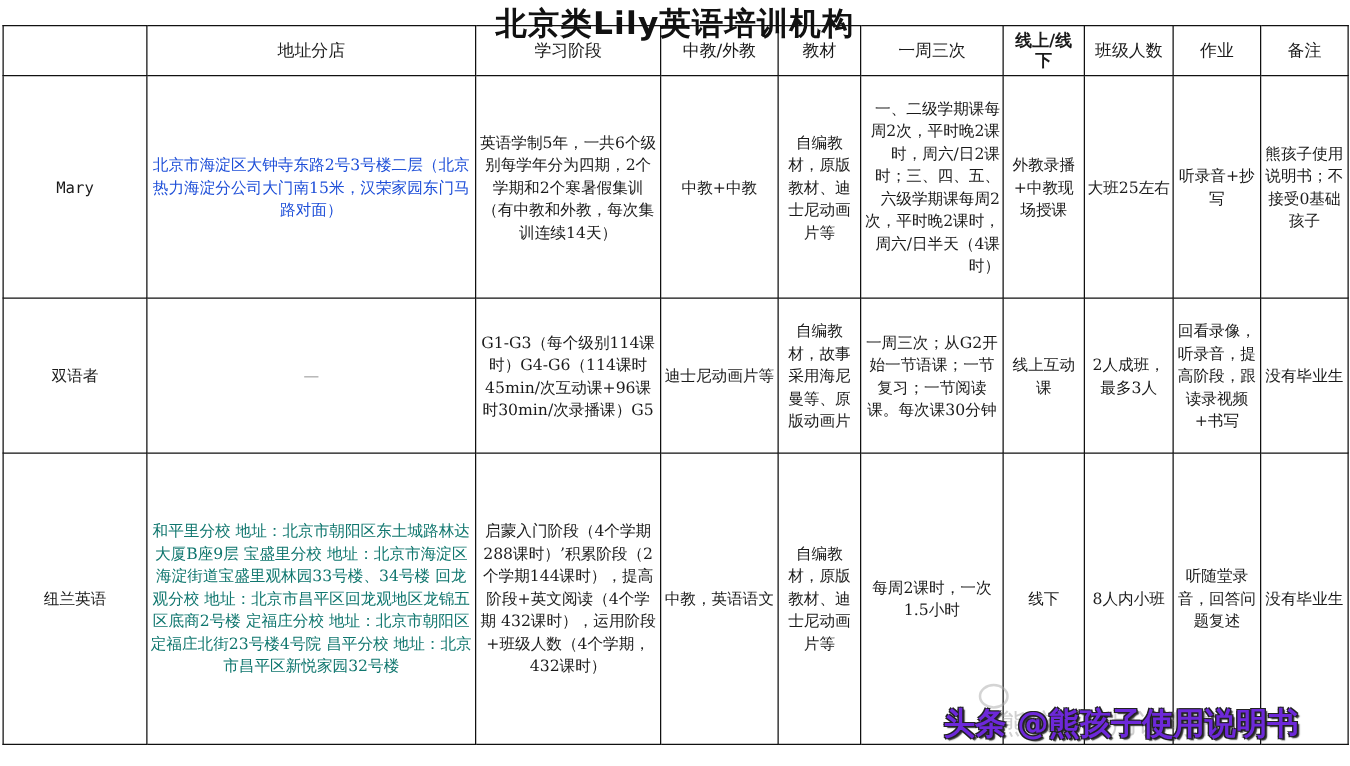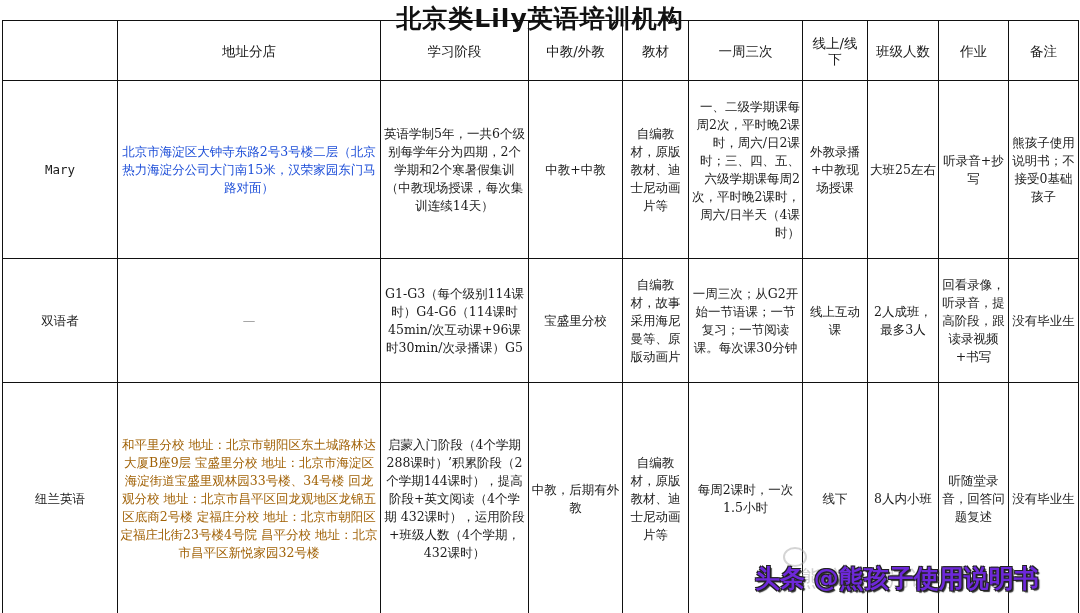--- a/index.html
+++ b/index.html
@@ -10,21 +10,21 @@
            letter-spacing: 1px; line-height: 34px; color: #111; }
   table.grid { position: absolute; left: 2px; top: 20px; border-collapse: collapse;
                table-layout: fixed; width: 1076px; }
   table.grid td, table.grid th { border: 1.6px solid #111; padding: 0 2px; text-align: center;
                vertical-align: middle; font-weight: normal; overflow: hidden; }
   table.grid th { font-family: "DejaVu Sans", sans-serif; font-size: 13.5px; line-height: 16px; height: 35px; }
   table.grid td { font-size: 12.5px; line-height: 18px; }
   td.name { font-family: "DejaVu Sans Mono", "DejaVu Sans", monospace; font-weight: bold; font-size: 13px; }
   td.name.cn { font-family: "DejaVu Sans", sans-serif; }
   td.addr { text-align: left; color: #1d4ed8; font-size: 12px; line-height: 17px; padding-left: 3px; }
-  td.addr.dark { color: #a16207; }
+  td.addr.dark { color: #0f766e; }
   td.addr.center { text-align: center; color: #999; }
   tr.r1 { height: 178px; }
   tr.r2 { height: 124px; }
   tr.r3 { height: 233px; }
   .clip { max-height: 176px; overflow: hidden; text-align: right; }
   .watermark { position: absolute; left: 755px; top: 562px; font-family: "DejaVu Sans", sans-serif;
                font-size: 25px; font-weight: bold; color: #6d28d9; letter-spacing: 0px;
                text-shadow: 1px 1px 0 #222, -1px 1px 0 #222, 1px -1px 0 #222, -1px -1px 0 #222, 2px 2px 1px #333; }
   .watermark-ghost { position: absolute; left: 800px; top: 564px; font-family: "DejaVu Sans", sans-serif;
                font-size: 22px; color: rgba(150,150,150,0.45); text-align: right; }
@@ -50,58 +50,58 @@
       <col style="width:70px">
   </colgroup>
   <thead>
     <tr>
       <th></th>
       <th>地址分店</th>
       <th>学习阶段</th>
       <th>中教/外教</th>
       <th>教材</th>
       <th>一周三次</th>
-      <th style="padding:12px 6px;">线上/线下</th>
+      <th style="padding:2px 6px;font-weight:bold;">线上/线下</th>
       <th>班级人数</th>
       <th>作业</th>
       <th>备注</th>
     </tr>
   </thead>
   <tbody>
     <tr class="r1">
       <td class="name">Mary</td>
       <td class="addr">北京市海淀区大钟寺东路2号3号楼二层（北京热力海淀分公司大门南15米，汉荣家园东门马路对面）</td>
-      <td>英语学制5年，一共6个级别每学年分为四期，2个学期和2个寒暑假集训（中教现场授课，每次集训连续14天）</td>
+      <td>英语学制5年，一共6个级别每学年分为四期，2个学期和2个寒暑假集训（有中教和外教，每次集训连续14天）</td>
       <td>中教+中教</td>
       <td>自编教材，原版教材、迪士尼动画片等</td>
       <td>
           <div class="clip">一、二级学期课每周2次，平时晚2课时，周六/日2课时；三、四、五、六级学期课每周2次，平时晚2课时，周六/日半天（4课时）</div>
         </td>
       <td>外教录播+中教现场授课</td>
       <td>大班25左右</td>
       <td>听录音+抄写</td>
       <td>熊孩子使用说明书；不接受0基础孩子</td>
     </tr>
     <tr class="r2">
       <td class="name cn">双语者</td>
       <td class="addr center">—</td>
       <td>G1-G3（每个级别114课时）G4-G6（114课时45min/次互动课+96课时30min/次录播课）G5</td>
-      <td>宝盛里分校</td>
+      <td>迪士尼动画片等</td>
       <td>自编教材，故事采用海尼曼等、原版动画片</td>
       <td>一周三次；从G2开始一节语课；一节复习；一节阅读课。每次课30分钟</td>
       <td>线上互动课</td>
       <td>2人成班，最多3人</td>
       <td>回看录像，听录音，提高阶段，跟读录视频+书写</td>
       <td>没有毕业生</td>
     </tr>
     <tr class="r3">
       <td class="name cn">纽兰英语</td>
       <td class="addr dark">和平里分校 地址：北京市朝阳区东土城路林达大厦B座9层 宝盛里分校 地址：北京市海淀区海淀街道宝盛里观林园33号楼、34号楼 回龙观分校 地址：北京市昌平区回龙观地区龙锦五区底商2号楼 定福庄分校 地址：北京市朝阳区定福庄北街23号楼4号院 昌平分校 地址：北京市昌平区新悦家园32号楼</td>
       <td>启蒙入门阶段（4个学期 288课时）’积累阶段（2个学期144课时），提高阶段+英文阅读（4个学期 432课时），运用阶段+班级人数（4个学期，432课时）</td>
-      <td>中教，后期有外教</td>
+      <td>中教，英语语文</td>
       <td>自编教材，原版教材、迪士尼动画片等</td>
       <td>每周2课时，一次1.5小时</td>
       <td>线下</td>
       <td>8人内小班</td>
       <td>听随堂录音，回答问题复述</td>
       <td>没有毕业生</td>
     </tr>
   </tbody>
 </table>
 

